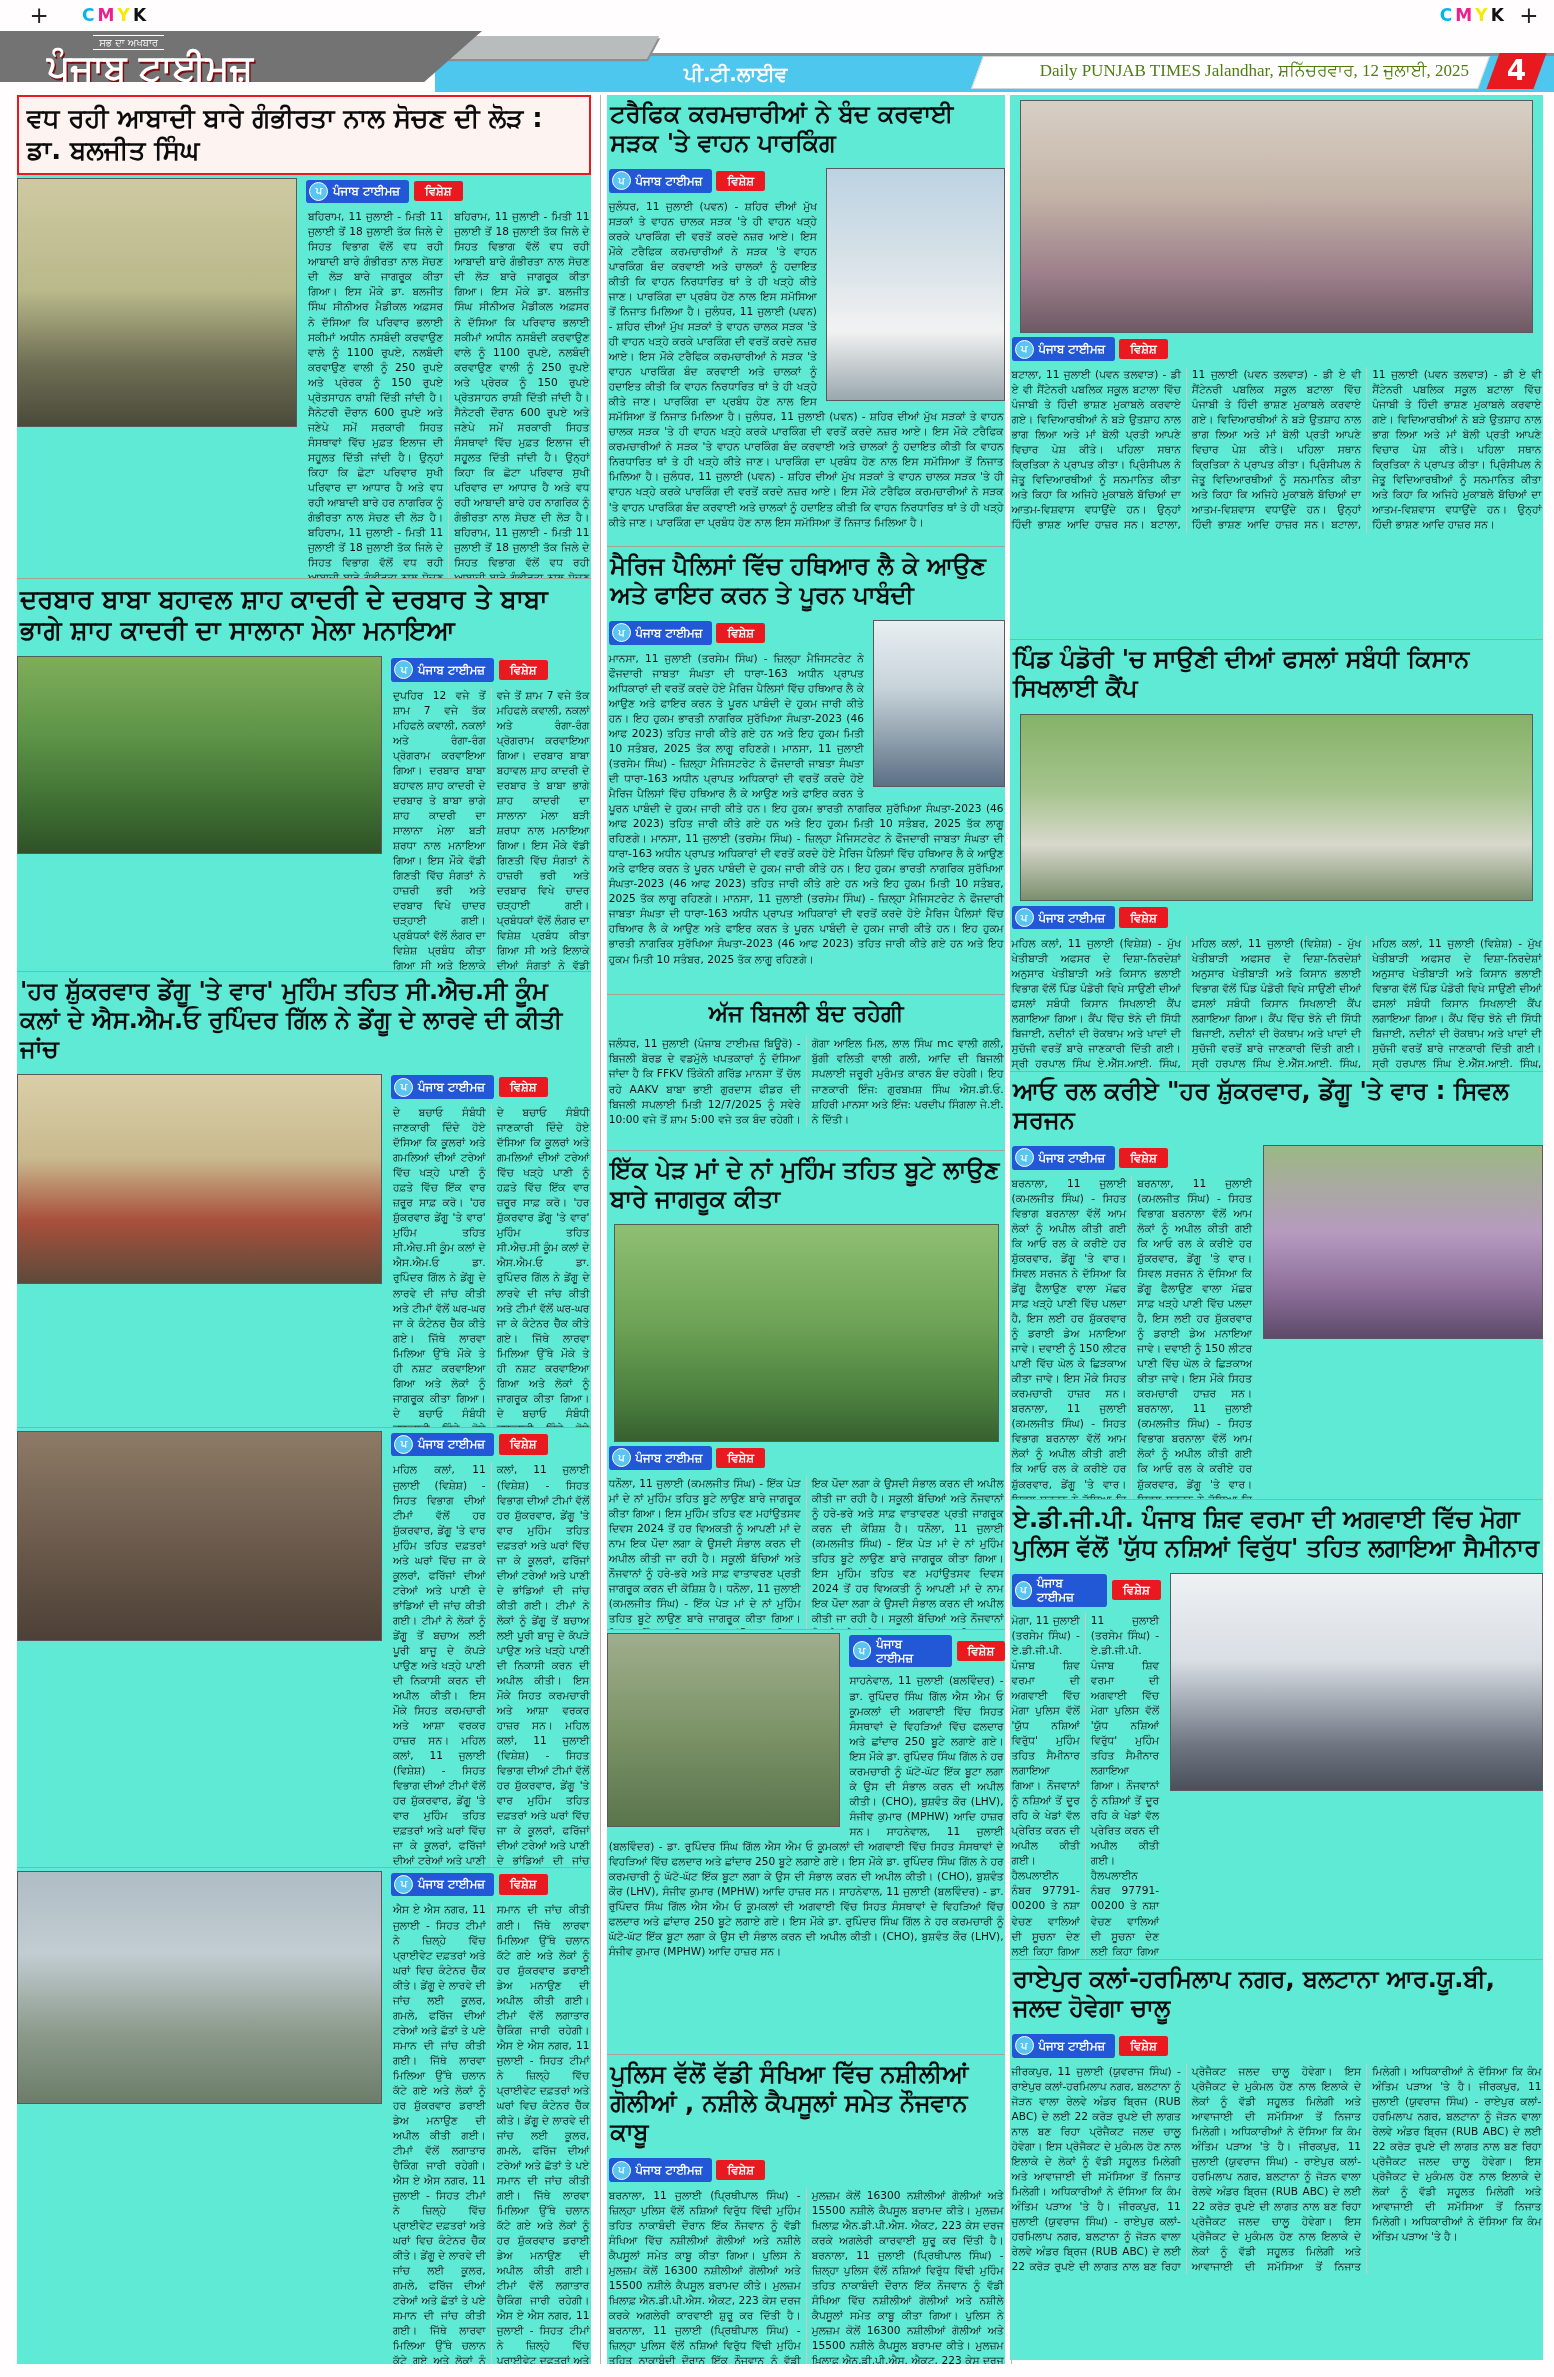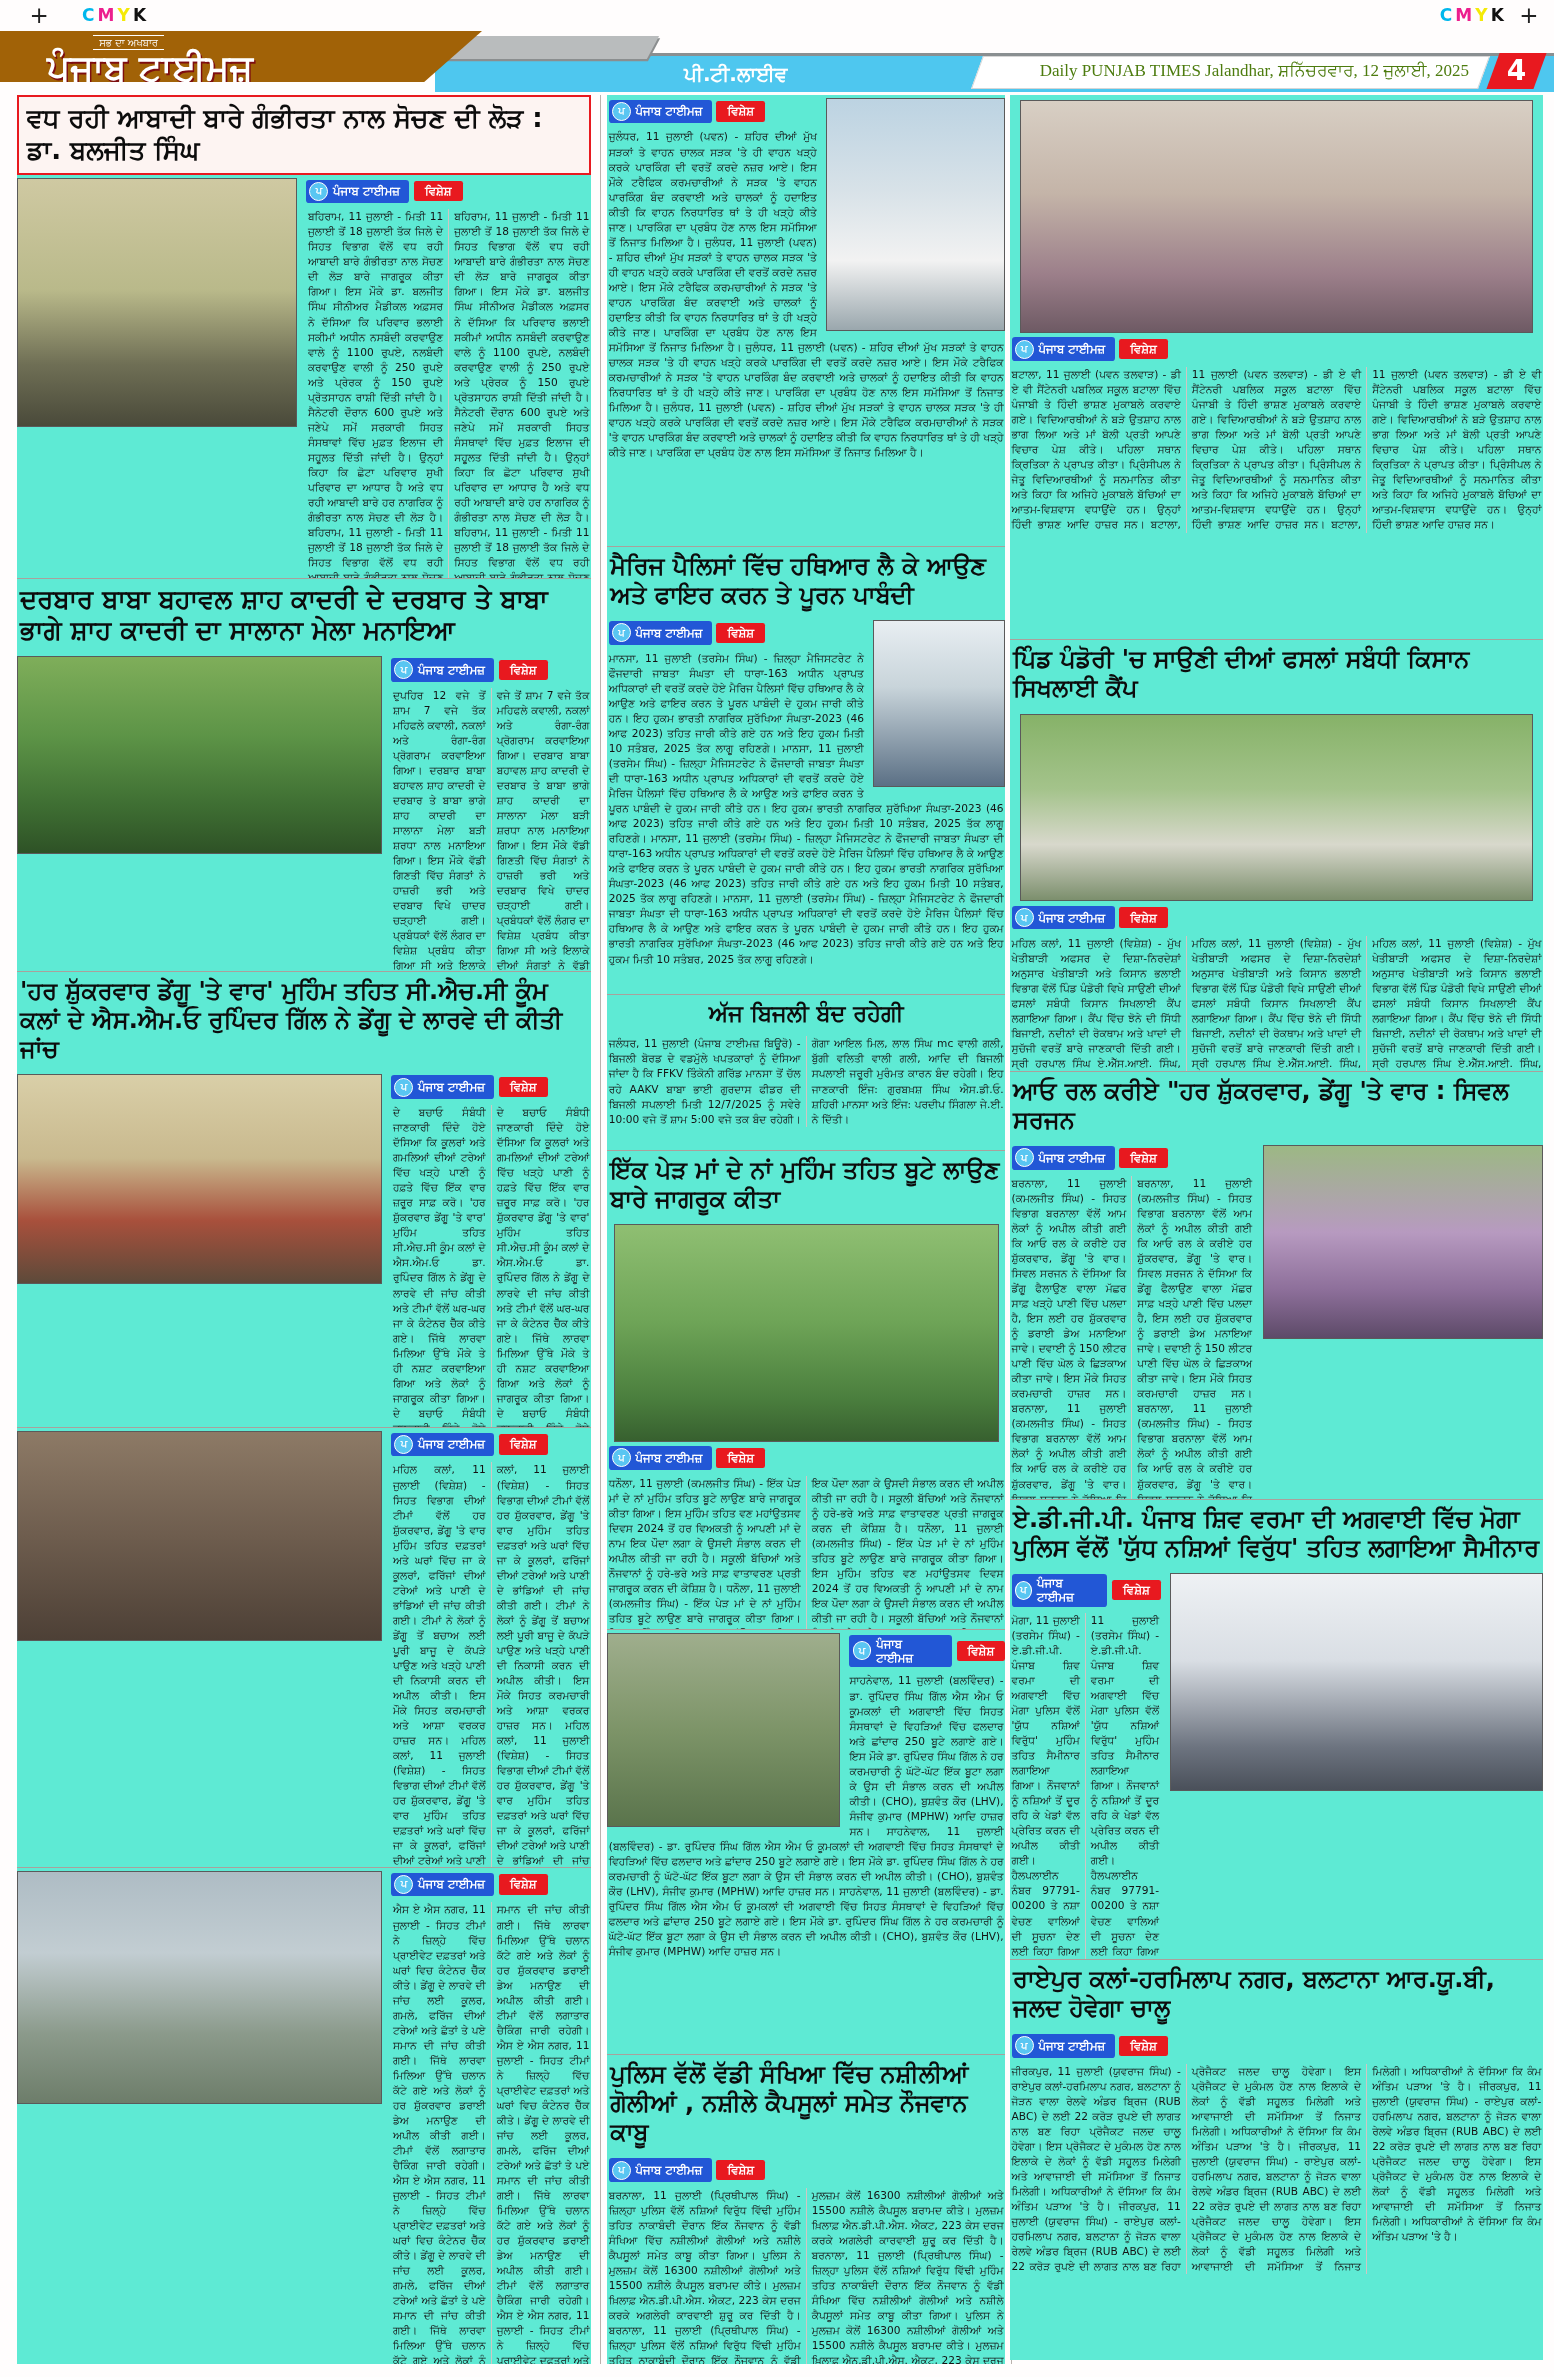--- a/index.html
+++ b/index.html
@@ -9,21 +9,21 @@
   
   .regmark{position:absolute;top:4.7px;font-weight:bold;font-size:17px;letter-spacing:3.1px;margin-left:20px;}
   .regmark .c{color:#00b7ec}.regmark .m{color:#ec1f8e}.regmark .y{color:#f4ea07}.regmark .k{color:#111}
   .cross{position:absolute;top:1.6px;font-size:23px;color:#222;font-weight:normal;}
 
   
   .masthead{position:absolute;left:0;top:31px;width:1554px;height:62px;}
   .cyanbar{position:absolute;left:435px;top:22px;width:1119px;height:36px;background:#4ec7ef;border-top:3.9px solid #8a8f91;}
   .cyanbar .live{position:absolute;left:249px;top:6.2px;color:#fff;font-size:20px;font-weight:bold;}
   .graypara{position:absolute;left:451px;top:4.7px;width:202px;height:23px;background:#b9bcbd;transform:skewX(-28deg);box-shadow:2.3px 2.3px 0 #8b8e8f;}
-  .redflag{position:absolute;left:0px;top:0px;width:482px;height:51px;background:#a16207;clip-path:polygon(0 0,100% 0,88% 100%,0 100%);}
+  .redflag{position:absolute;left:0px;top:0px;width:482px;height:51px;background:#737373;clip-path:polygon(0 0,100% 0,88% 100%,0 100%);}
   .redflag .tagline{position:absolute;left:93px;top:3.9px;color:#fff;font-size:10px;border-top:0.8px solid #fff;border-bottom:0.8px solid #fff;padding:0.8px 6.2px;}
   .redflag .title{position:absolute;left:47px;top:15.5px;color:#fff;font-size:36px;font-weight:bold;text-shadow:1.6px 1.6px 0 #7e0d10;}
   .datebox{position:absolute;right:70px;top:25px;width:505px;height:31px;background:#ffffff;transform:skewX(-20deg);border:0.8px solid #d6d6d6;}
   .datetext{position:absolute;right:85px;top:29.5px;font-size:17px;color:#4d7c0f;font-family:"Liberation Serif","DejaVu Serif",serif;}
   .pagenum{position:absolute;right:14px;top:22px;width:47px;height:36px;background:#e8191f;transform:skewX(-20deg);}
   .pagenum span{display:block;transform:skewX(20deg);color:#fff;font-size:28px;font-weight:bold;text-align:center;line-height:36px;}
 
   
   .col{position:absolute;top:95px;height:2269px;overflow:hidden;}
   .col-left{left:17px;width:574px;}
@@ -153,20 +153,21 @@
           </span>
         <span class="special-pill">ਵਿਸ਼ੇਸ਼</span>
       </div>
       <div class="body-txt cols2">ਐਸ ਏ ਐਸ ਨਗਰ, 11 ਜੁਲਾਈ - ਸਿਹਤ ਟੀਮਾਂ ਨੇ ਜ਼ਿਲ੍ਹੇ ਵਿੱਚ ਪ੍ਰਾਈਵੇਟ ਦਫ਼ਤਰਾਂ ਅਤੇ ਘਰਾਂ ਵਿਚ ਕੰਟੇਨਰ ਚੈੱਕ ਕੀਤੇ। ਡੇਂਗੂ ਦੇ ਲਾਰਵੇ ਦੀ ਜਾਂਚ ਲਈ ਕੂਲਰ, ਗਮਲੇ, ਫਰਿੱਜ ਦੀਆਂ ਟਰੇਆਂ ਅਤੇ ਛੱਤਾਂ ਤੇ ਪਏ ਸਮਾਨ ਦੀ ਜਾਂਚ ਕੀਤੀ ਗਈ। ਜਿੱਥੇ ਲਾਰਵਾ ਮਿਲਿਆ ਉੱਥੇ ਚਲਾਨ ਕੱਟੇ ਗਏ ਅਤੇ ਲੋਕਾਂ ਨੂੰ ਹਰ ਸ਼ੁੱਕਰਵਾਰ ਡਰਾਈ ਡੇਅ ਮਨਾਉਣ ਦੀ ਅਪੀਲ ਕੀਤੀ ਗਈ। ਟੀਮਾਂ ਵੱਲੋਂ ਲਗਾਤਾਰ ਚੈਕਿੰਗ ਜਾਰੀ ਰਹੇਗੀ। ਐਸ ਏ ਐਸ ਨਗਰ, 11 ਜੁਲਾਈ - ਸਿਹਤ ਟੀਮਾਂ ਨੇ ਜ਼ਿਲ੍ਹੇ ਵਿੱਚ ਪ੍ਰਾਈਵੇਟ ਦਫ਼ਤਰਾਂ ਅਤੇ ਘਰਾਂ ਵਿਚ ਕੰਟੇਨਰ ਚੈੱਕ ਕੀਤੇ। ਡੇਂਗੂ ਦੇ ਲਾਰਵੇ ਦੀ ਜਾਂਚ ਲਈ ਕੂਲਰ, ਗਮਲੇ, ਫਰਿੱਜ ਦੀਆਂ ਟਰੇਆਂ ਅਤੇ ਛੱਤਾਂ ਤੇ ਪਏ ਸਮਾਨ ਦੀ ਜਾਂਚ ਕੀਤੀ ਗਈ। ਜਿੱਥੇ ਲਾਰਵਾ ਮਿਲਿਆ ਉੱਥੇ ਚਲਾਨ ਕੱਟੇ ਗਏ ਅਤੇ ਲੋਕਾਂ ਨੂੰ ਹਰ ਸ਼ੁੱਕਰਵਾਰ ਡਰਾਈ ਡੇਅ ਮਨਾਉਣ ਦੀ ਅਪੀਲ ਕੀਤੀ ਗਈ। ਟੀਮਾਂ ਵੱਲੋਂ ਲਗਾਤਾਰ ਚੈਕਿੰਗ ਜਾਰੀ ਰਹੇਗੀ। ਐਸ ਏ ਐਸ ਨਗਰ, 11 ਜੁਲਾਈ - ਸਿਹਤ ਟੀਮਾਂ ਨੇ ਜ਼ਿਲ੍ਹੇ ਵਿੱਚ ਪ੍ਰਾਈਵੇਟ ਦਫ਼ਤਰਾਂ ਅਤੇ ਘਰਾਂ ਵਿਚ ਕੰਟੇਨਰ ਚੈੱਕ ਕੀਤੇ। ਡੇਂਗੂ ਦੇ ਲਾਰਵੇ ਦੀ ਜਾਂਚ ਲਈ ਕੂਲਰ, ਗਮਲੇ, ਫਰਿੱਜ ਦੀਆਂ ਟਰੇਆਂ ਅਤੇ ਛੱਤਾਂ ਤੇ ਪਏ ਸਮਾਨ ਦੀ ਜਾਂਚ ਕੀਤੀ ਗਈ। ਜਿੱਥੇ ਲਾਰਵਾ ਮਿਲਿਆ ਉੱਥੇ ਚਲਾਨ ਕੱਟੇ ਗਏ ਅਤੇ ਲੋਕਾਂ ਨੂੰ ਹਰ ਸ਼ੁੱਕਰਵਾਰ ਡਰਾਈ ਡੇਅ ਮਨਾਉਣ ਦੀ ਅਪੀਲ ਕੀਤੀ ਗਈ। ਟੀਮਾਂ ਵੱਲੋਂ ਲਗਾਤਾਰ ਚੈਕਿੰਗ ਜਾਰੀ ਰਹੇਗੀ। ਐਸ ਏ ਐਸ ਨਗਰ, 11 ਜੁਲਾਈ - ਸਿਹਤ ਟੀਮਾਂ ਨੇ ਜ਼ਿਲ੍ਹੇ ਵਿੱਚ ਪ੍ਰਾਈਵੇਟ ਦਫ਼ਤਰਾਂ ਅਤੇ ਘਰਾਂ ਵਿਚ ਕੰਟੇਨਰ ਚੈੱਕ ਕੀਤੇ। ਡੇਂਗੂ ਦੇ ਲਾਰਵੇ ਦੀ ਜਾਂਚ ਲਈ ਕੂਲਰ, ਗਮਲੇ, ਫਰਿੱਜ ਦੀਆਂ ਟਰੇਆਂ ਅਤੇ ਛੱਤਾਂ ਤੇ ਪਏ ਸਮਾਨ ਦੀ ਜਾਂਚ ਕੀਤੀ ਗਈ। ਜਿੱਥੇ ਲਾਰਵਾ ਮਿਲਿਆ ਉੱਥੇ ਚਲਾਨ ਕੱਟੇ ਗਏ ਅਤੇ ਲੋਕਾਂ ਨੂੰ ਹਰ ਸ਼ੁੱਕਰਵਾਰ ਡਰਾਈ ਡੇਅ ਮਨਾਉਣ ਦੀ ਅਪੀਲ ਕੀਤੀ ਗਈ। ਟੀਮਾਂ ਵੱਲੋਂ ਲਗਾਤਾਰ ਚੈਕਿੰਗ ਜਾਰੀ ਰਹੇਗੀ। ਐਸ ਏ ਐਸ ਨਗਰ, 11 ਜੁਲਾਈ - ਸਿਹਤ ਟੀਮਾਂ ਨੇ ਜ਼ਿਲ੍ਹੇ ਵਿੱਚ ਪ੍ਰਾਈਵੇਟ ਦਫ਼ਤਰਾਂ ਅਤੇ ਘਰਾਂ ਵਿਚ ਕੰਟੇਨਰ ਚੈੱਕ ਕੀਤੇ। ਡੇਂਗੂ ਦੇ ਲਾਰਵੇ ਦੀ ਜਾਂਚ ਲਈ ਕੂਲਰ, ਗਮਲੇ, ਫਰਿੱਜ ਦੀਆਂ ਟਰੇਆਂ ਅਤੇ ਛੱਤਾਂ ਤੇ ਪਏ ਸਮਾਨ ਦੀ ਜਾਂਚ ਕੀਤੀ ਗਈ। ਜਿੱਥੇ ਲਾਰਵਾ ਮਿਲਿਆ ਉੱਥੇ ਚਲਾਨ ਕੱਟੇ ਗਏ ਅਤੇ ਲੋਕਾਂ ਨੂੰ ਹਰ ਸ਼ੁੱਕਰਵਾਰ ਡਰਾਈ ਡੇਅ ਮਨਾਉਣ ਦੀ ਅਪੀਲ ਕੀਤੀ ਗਈ। ਟੀਮਾਂ ਵੱਲੋਂ ਲਗਾਤਾਰ ਚੈਕਿੰਗ ਜਾਰੀ ਰਹੇਗੀ।</div>
     </div>
   </div>
 
   <div class="col col-mid">
 
     <div class="article" style="height:451px">
+      <div class="hl hl-lg">ਟਰੈਫਿਕ ਕਰਮਚਾਰੀਆਂ ਨੇ ਬੰਦ ਕਰਵਾਈ ਸੜਕ 'ਤੇ ਵਾਹਨ ਪਾਰਕਿੰਗ</div>
       <div class="photo ph-traffic float-r" style="width:179px;height:233px"></div>
       <div class="tagrow">
         <span class="brand-pill">
             <span class="brand-dot">ਪ</span>
             <span>ਪੰਜਾਬ ਟਾਈਮਜ਼</span>
           </span>
         <span class="special-pill">ਵਿਸ਼ੇਸ਼</span>
       </div>
       <div class="body-txt">ਜੁਲੰਧਰ, 11 ਜੁਲਾਈ (ਪਵਨ) - ਸ਼ਹਿਰ ਦੀਆਂ ਮੁੱਖ ਸੜਕਾਂ ਤੇ ਵਾਹਨ ਚਾਲਕ ਸੜਕ 'ਤੇ ਹੀ ਵਾਹਨ ਖੜ੍ਹੇ ਕਰਕੇ ਪਾਰਕਿੰਗ ਦੀ ਵਰਤੋਂ ਕਰਦੇ ਨਜ਼ਰ ਆਏ। ਇਸ ਮੌਕੇ ਟਰੈਫਿਕ ਕਰਮਚਾਰੀਆਂ ਨੇ ਸੜਕ 'ਤੇ ਵਾਹਨ ਪਾਰਕਿੰਗ ਬੰਦ ਕਰਵਾਈ ਅਤੇ ਚਾਲਕਾਂ ਨੂੰ ਹਦਾਇਤ ਕੀਤੀ ਕਿ ਵਾਹਨ ਨਿਰਧਾਰਿਤ ਥਾਂ ਤੇ ਹੀ ਖੜ੍ਹੇ ਕੀਤੇ ਜਾਣ। ਪਾਰਕਿੰਗ ਦਾ ਪ੍ਰਬੰਧ ਹੋਣ ਨਾਲ ਇਸ ਸਮੱਸਿਆ ਤੋਂ ਨਿਜਾਤ ਮਿਲਿਆ ਹੈ। ਜੁਲੰਧਰ, 11 ਜੁਲਾਈ (ਪਵਨ) - ਸ਼ਹਿਰ ਦੀਆਂ ਮੁੱਖ ਸੜਕਾਂ ਤੇ ਵਾਹਨ ਚਾਲਕ ਸੜਕ 'ਤੇ ਹੀ ਵਾਹਨ ਖੜ੍ਹੇ ਕਰਕੇ ਪਾਰਕਿੰਗ ਦੀ ਵਰਤੋਂ ਕਰਦੇ ਨਜ਼ਰ ਆਏ। ਇਸ ਮੌਕੇ ਟਰੈਫਿਕ ਕਰਮਚਾਰੀਆਂ ਨੇ ਸੜਕ 'ਤੇ ਵਾਹਨ ਪਾਰਕਿੰਗ ਬੰਦ ਕਰਵਾਈ ਅਤੇ ਚਾਲਕਾਂ ਨੂੰ ਹਦਾਇਤ ਕੀਤੀ ਕਿ ਵਾਹਨ ਨਿਰਧਾਰਿਤ ਥਾਂ ਤੇ ਹੀ ਖੜ੍ਹੇ ਕੀਤੇ ਜਾਣ। ਪਾਰਕਿੰਗ ਦਾ ਪ੍ਰਬੰਧ ਹੋਣ ਨਾਲ ਇਸ ਸਮੱਸਿਆ ਤੋਂ ਨਿਜਾਤ ਮਿਲਿਆ ਹੈ। ਜੁਲੰਧਰ, 11 ਜੁਲਾਈ (ਪਵਨ) - ਸ਼ਹਿਰ ਦੀਆਂ ਮੁੱਖ ਸੜਕਾਂ ਤੇ ਵਾਹਨ ਚਾਲਕ ਸੜਕ 'ਤੇ ਹੀ ਵਾਹਨ ਖੜ੍ਹੇ ਕਰਕੇ ਪਾਰਕਿੰਗ ਦੀ ਵਰਤੋਂ ਕਰਦੇ ਨਜ਼ਰ ਆਏ। ਇਸ ਮੌਕੇ ਟਰੈਫਿਕ ਕਰਮਚਾਰੀਆਂ ਨੇ ਸੜਕ 'ਤੇ ਵਾਹਨ ਪਾਰਕਿੰਗ ਬੰਦ ਕਰਵਾਈ ਅਤੇ ਚਾਲਕਾਂ ਨੂੰ ਹਦਾਇਤ ਕੀਤੀ ਕਿ ਵਾਹਨ ਨਿਰਧਾਰਿਤ ਥਾਂ ਤੇ ਹੀ ਖੜ੍ਹੇ ਕੀਤੇ ਜਾਣ। ਪਾਰਕਿੰਗ ਦਾ ਪ੍ਰਬੰਧ ਹੋਣ ਨਾਲ ਇਸ ਸਮੱਸਿਆ ਤੋਂ ਨਿਜਾਤ ਮਿਲਿਆ ਹੈ। ਜੁਲੰਧਰ, 11 ਜੁਲਾਈ (ਪਵਨ) - ਸ਼ਹਿਰ ਦੀਆਂ ਮੁੱਖ ਸੜਕਾਂ ਤੇ ਵਾਹਨ ਚਾਲਕ ਸੜਕ 'ਤੇ ਹੀ ਵਾਹਨ ਖੜ੍ਹੇ ਕਰਕੇ ਪਾਰਕਿੰਗ ਦੀ ਵਰਤੋਂ ਕਰਦੇ ਨਜ਼ਰ ਆਏ। ਇਸ ਮੌਕੇ ਟਰੈਫਿਕ ਕਰਮਚਾਰੀਆਂ ਨੇ ਸੜਕ 'ਤੇ ਵਾਹਨ ਪਾਰਕਿੰਗ ਬੰਦ ਕਰਵਾਈ ਅਤੇ ਚਾਲਕਾਂ ਨੂੰ ਹਦਾਇਤ ਕੀਤੀ ਕਿ ਵਾਹਨ ਨਿਰਧਾਰਿਤ ਥਾਂ ਤੇ ਹੀ ਖੜ੍ਹੇ ਕੀਤੇ ਜਾਣ। ਪਾਰਕਿੰਗ ਦਾ ਪ੍ਰਬੰਧ ਹੋਣ ਨਾਲ ਇਸ ਸਮੱਸਿਆ ਤੋਂ ਨਿਜਾਤ ਮਿਲਿਆ ਹੈ।</div>
     </div>

